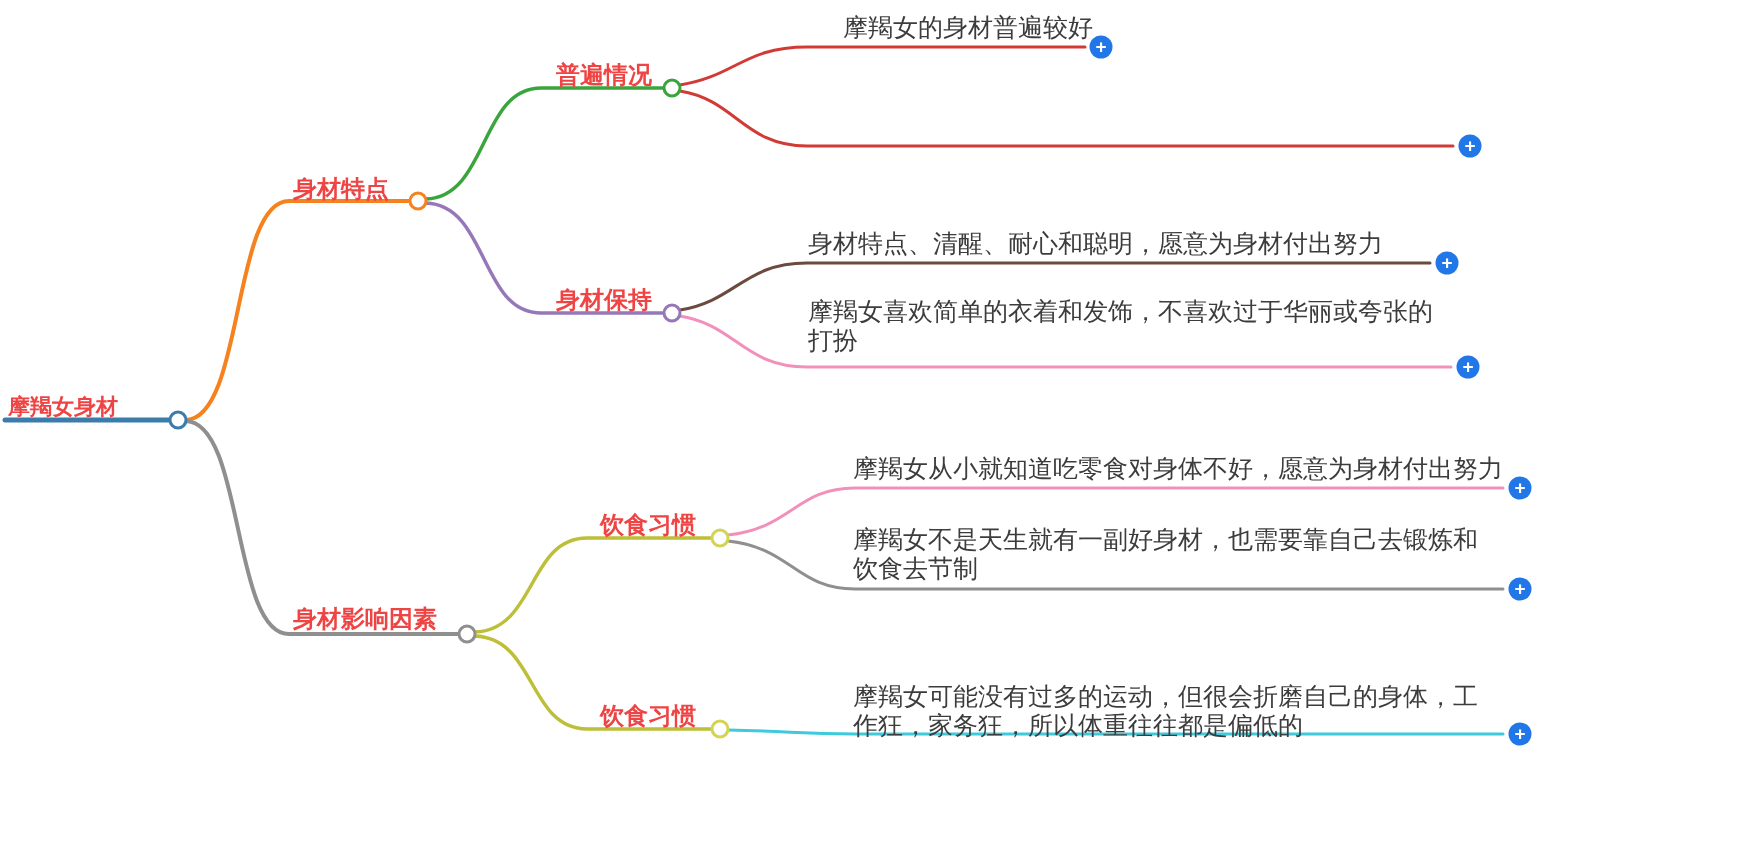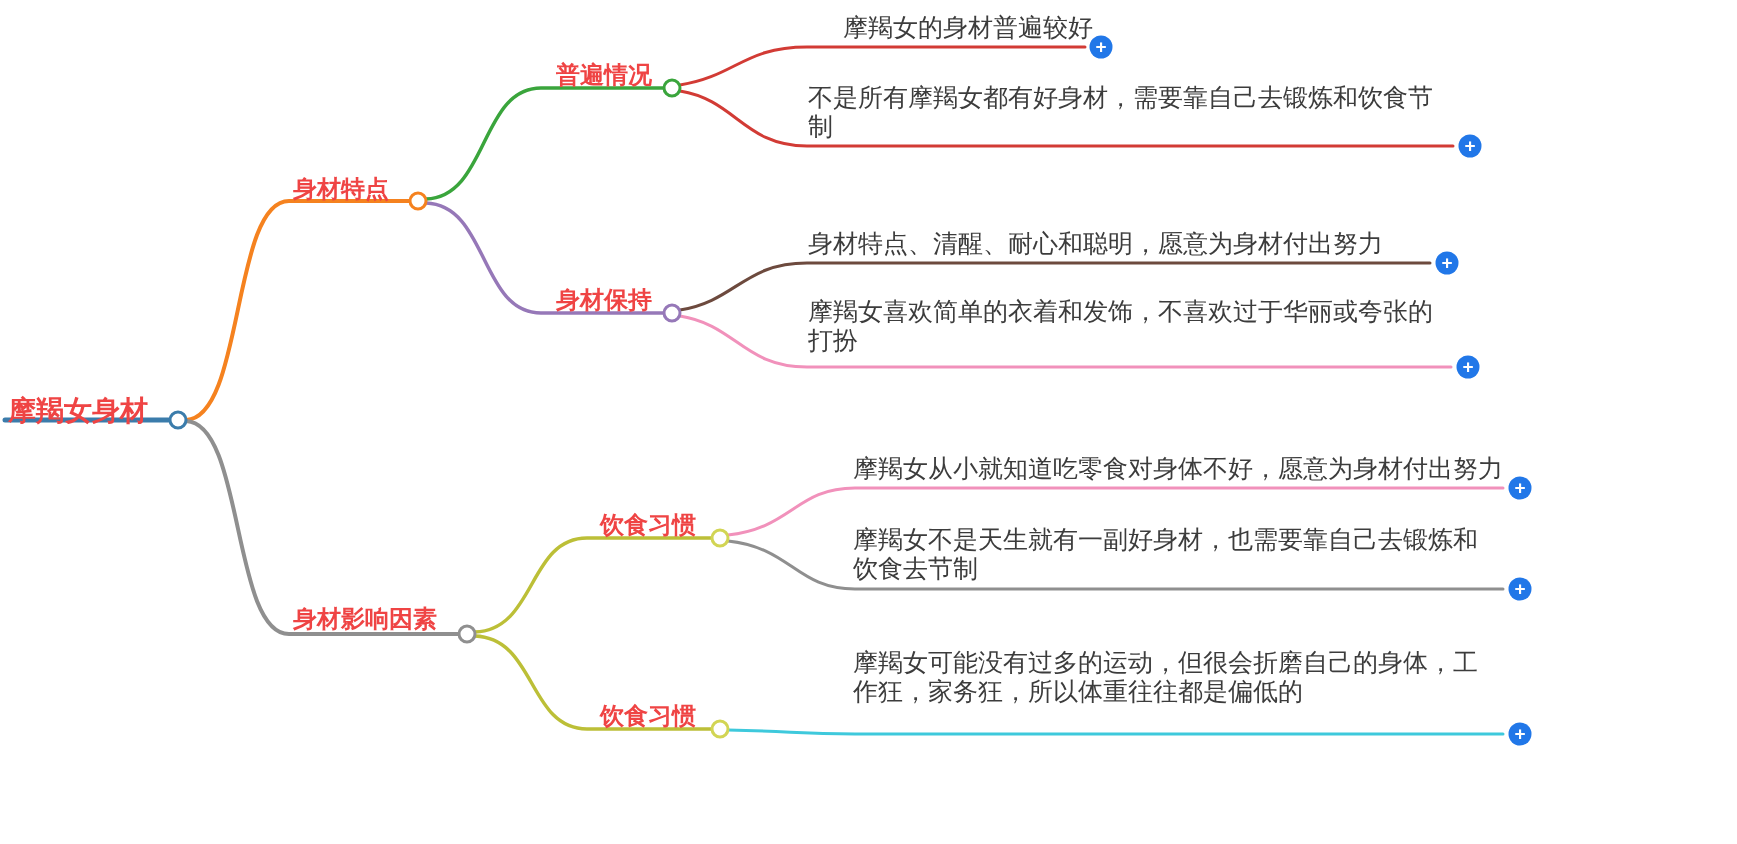--- a/index.html
+++ b/index.html
@@ -1,20 +1,20 @@
 <!DOCTYPE html>
 <html><head>
 <meta charset="utf-8">
 <style>
   html,body{margin:0;padding:0;background:#ffffff;}
   body{font-family:"Liberation Sans","DejaVu Sans",sans-serif;}
   #canvas{position:relative;width:1737px;height:844px;background:#ffffff;overflow:hidden;}
   #edges{position:absolute;left:0;top:0;width:1737px;height:844px;}
   .label{position:absolute;font-weight:bold;color:#ef4444;white-space:nowrap;}
-  .root-label{font-size:28px;}
+  .root-label{font-size:22px;}
   .branch-label{font-size:24px;}
   .leaf{position:absolute;font-size:25px;line-height:29px;color:#3c3c3c;font-weight:normal;}
   .wrap{width:632px;white-space:normal;}
   .nowrap{white-space:nowrap;}
   .plus-btn{position:absolute;width:23px;height:23px;border-radius:50%;
     background:#2177e8;color:#ffffff;text-align:center;line-height:22px;
     font-size:19px;font-weight:bold;transform:translate(-50%,-50%);
     cursor:pointer;user-select:none;}
 </style>
 </head>
@@ -55,26 +55,25 @@
 
   <div class="label branch-label" style="left:293px;top:173px;">身材特点</div>
   <div class="label branch-label" style="left:556px;top:59px;">普遍情况</div>
   <div class="label branch-label" style="left:556px;top:284px;">身材保持</div>
 
   <div class="label branch-label" style="left:293px;top:603px;">身材影响因素</div>
   <div class="label branch-label" style="left:600px;top:509px;">饮食习惯</div>
   <div class="label branch-label" style="left:600px;top:700px;">饮食习惯</div>
 
   <div class="leaf nowrap" style="left:808px;top:13px;margin-left:35px;">摩羯女的身材普遍较好</div>
-  <div class="leaf wrap" style="left:808px;top:83px;">不是所有摩羯女都有好身材，需要靠自己去锻炼和饮食节制</div>
   <div class="leaf nowrap" style="left:808px;top:229px;">身材特点、清醒、耐心和聪明，愿意为身材付出努力</div>
   <div class="leaf wrap" style="left:808px;top:297px;">摩羯女喜欢简单的衣着和发饰，不喜欢过于华丽或夸张的打扮</div>
   <div class="leaf nowrap" style="left:853px;top:454px;">摩羯女从小就知道吃零食对身体不好，愿意为身材付出努力</div>
   <div class="leaf wrap" style="left:853px;top:525px;">摩羯女不是天生就有一副好身材，也需要靠自己去锻炼和饮食去节制</div>
-  <div class="leaf wrap" style="left:853px;top:648px;">摩羯女可能没有过多的运动，但很会折磨自己的身体，工作狂，家务狂，所以体重往往都是偏低的</div>
+  <div class="leaf wrap" style="left:853px;top:682px;">摩羯女可能没有过多的运动，但很会折磨自己的身体，工作狂，家务狂，所以体重往往都是偏低的</div>
 
   <div class="plus-btn" style="left:1101px;top:47px;"><span>+</span></div>
   <div class="plus-btn" style="left:1470px;top:146px;"><span>+</span></div>
   <div class="plus-btn" style="left:1447px;top:263px;"><span>+</span></div>
   <div class="plus-btn" style="left:1468px;top:367px;"><span>+</span></div>
   <div class="plus-btn" style="left:1520px;top:488px;"><span>+</span></div>
   <div class="plus-btn" style="left:1520px;top:589px;"><span>+</span></div>
   <div class="plus-btn" style="left:1520px;top:734px;"><span>+</span></div>
 
 </div>

